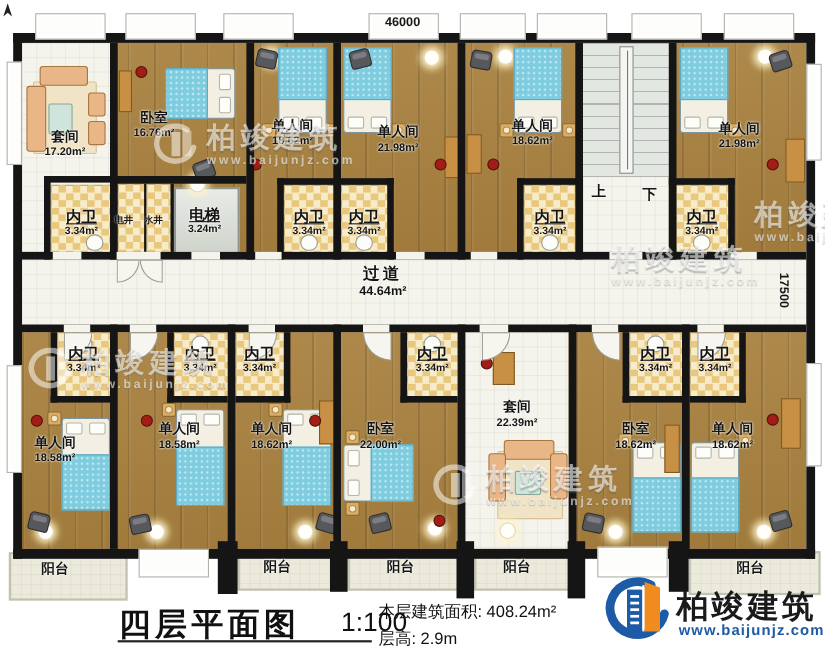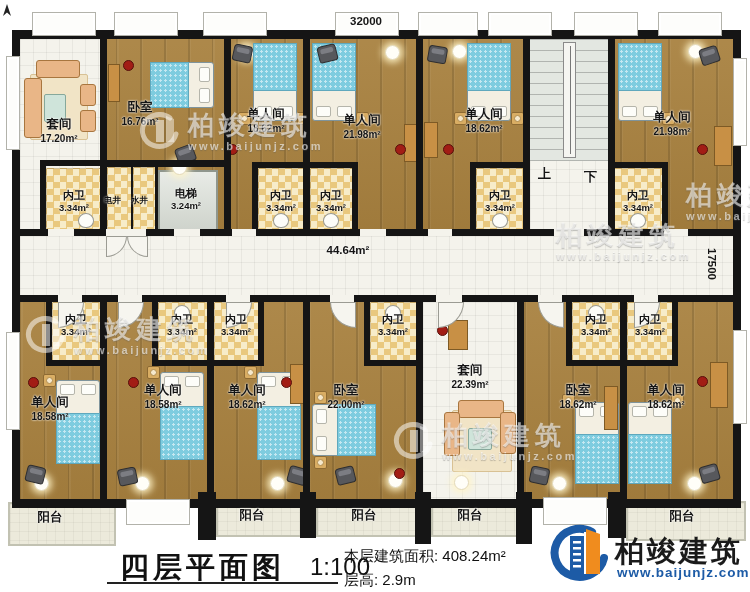--- a/index.html
+++ b/index.html
@@ -53,21 +53,21 @@
   .ctable{position:absolute;background:#cfe4da;border:1px solid #86a89b;border-radius:2px;z-index:7;}
   .wd{position:absolute;background:#c89045;border:1px solid #7d5a25;z-index:6;}
   .wc{position:absolute;width:14px;height:13px;background:#fcfcf8;border:1px solid #9a9a92;border-radius:50% 50% 46% 46%;z-index:6;}
   .light{position:absolute;width:13px;height:13px;border-radius:50%;background:#fffef8;border:1px solid #e3d9ba;
          box-shadow:0 0 7px 3px rgba(255,244,200,.9);z-index:5;}
   .dot{position:absolute;width:9px;height:9px;border-radius:50%;background:#a21d15;border:1px solid #57100b;z-index:6;}
   
   .lbl{position:absolute;text-align:center;font-weight:bold;color:#141414;line-height:1;z-index:12;white-space:nowrap;
        text-shadow:0 0 2px rgba(255,255,255,.9),0 0 2px rgba(255,255,255,.7);}
   .lbl .rname{font-size:12.5px;} .lbl .rarea{font-size:10px;margin-top:3px;}
-  .lbl.sm .rname{font-size:11px;} .lbl.sm .rarea{font-size:9.5px;margin-top:2px;}
+  .lbl.sm .rname{font-size:14px;text-decoration:underline;} .lbl.sm .rarea{font-size:9.5px;margin-top:2px;}
   .lbl.big .rname{font-size:15px;letter-spacing:3px;} .lbl.big .rarea{font-size:11.5px;}
   .tiny{position:absolute;font-size:8.5px;font-weight:bold;color:#141414;z-index:12;white-space:nowrap;
         text-shadow:0 0 2px rgba(255,255,255,.9);}
   .ud{position:absolute;font-size:13px;font-weight:bold;color:#141414;z-index:12;text-shadow:0 0 2px rgba(255,255,255,.9);}
   .dim{position:absolute;font-size:11.5px;font-weight:bold;color:#161616;z-index:12;text-align:center;}
   
   .wm{position:absolute;display:flex;align-items:center;z-index:20;color:rgba(255,255,255,.58);
       text-shadow:0 1px 1px rgba(90,90,90,.35);pointer-events:none;}
   .wm .wm-name{font-size:26px;font-weight:bold;letter-spacing:5px;line-height:1;}
   .wm .wm-url{font-size:11px;font-weight:bold;letter-spacing:2.5px;margin-top:2px;}
@@ -447,20 +447,21 @@
   <div class="lbl sm" style="left:472px;top:190px;width:56px;">
     <div class="rname">内卫</div>
       <div class="rarea">3.34m²</div>
     </div>
   <div class="lbl sm" style="left:610px;top:190px;width:56px;">
     <div class="rname">内卫</div>
       <div class="rarea">3.34m²</div>
     </div>
 
   <div class="lbl big" style="left:288px;top:242px;width:120px;">
+    <div class="rname">过道</div>
       <div class="rarea">44.64m²</div>
     </div>
 
   <div class="lbl sm" style="left:48px;top:314px;width:56px;">
     <div class="rname">内卫</div>
       <div class="rarea">3.34m²</div>
     </div>
   <div class="lbl sm" style="left:154px;top:314px;width:56px;">
     <div class="rname">内卫</div>
       <div class="rarea">3.34m²</div>
@@ -520,21 +521,21 @@
   <div class="lbl" style="left:342px;top:509px;width:44px;">
       <div class="rname">阳台</div>
     </div>
   <div class="lbl" style="left:448px;top:509px;width:44px;">
       <div class="rname">阳台</div>
     </div>
   <div class="lbl" style="left:660px;top:510px;width:44px;">
       <div class="rname">阳台</div>
     </div>
 
-  <div class="dim" style="left:335px;top:15px;width:62px;">32000</div>
+  <div class="dim" style="left:335px;top:15px;width:62px;">46000</div>
   <div class="dim" style="left:682px;top:258px;width:60px;transform:rotate(90deg);">17500</div>
   <div class="abs" style="left:2px;top:3px;z-index:12;">
     <svg width="10" height="13">
         <path d="M5 0 L9 12 L5 8.5 L1 12 Z" fill="#222"></path>
       </svg></div>
 
   <div class="wm" style="left:138px;top:112px;">
     <svg width="44" height="40" viewBox="0 0 44 40">
         <path d="M32 6 A17 16 0 1 0 38 22" fill="none" stroke="currentColor" stroke-width="5" stroke-linecap="round"></path>
         <rect x="18" y="8" width="8" height="22" fill="currentColor"></rect>
@@ -573,21 +574,21 @@
         <path d="M32 6 A17 16 0 1 0 38 22" fill="none" stroke="currentColor" stroke-width="5" stroke-linecap="round"></path>
         <rect x="18" y="8" width="8" height="22" fill="currentColor"></rect>
         <path d="M28 4 L36 7 L36 30 L28 30 Z" fill="currentColor" opacity="0.85"></path>
       </svg>
     <div>
         <div class="wm-name">柏竣建筑</div>
         <div class="wm-url">www.baijunjz.com</div>
       </div>
     </div>
 
-  <div class="tb-title" style="left:120px;top:548px;">四层平面图</div>
+  <div class="tb-title" style="left:108px;top:548px;">四层平面图</div>
   <div class="tb-scale" style="left:310px;top:553px;">1:100</div>
   <div class="tb-line" style="left:107px;top:582px;width:231px;"></div>
   <div class="tb-info" style="left:344px;top:547px;">
     <span>本层建筑面积:</span> <span>408.24m²</span></div>
   <div class="tb-info" style="left:344px;top:571px;">
     <span>层高:</span> <span>2.9m</span></div>
 
   <div class="abs" style="left:540px;top:524px;z-index:12;">
     <svg width="72" height="62" viewBox="0 0 72 62">
       <path d="M52 8 A25 24 0 1 0 64 34" fill="none" stroke="#1d5ba6" stroke-width="8" stroke-linecap="round"></path>

